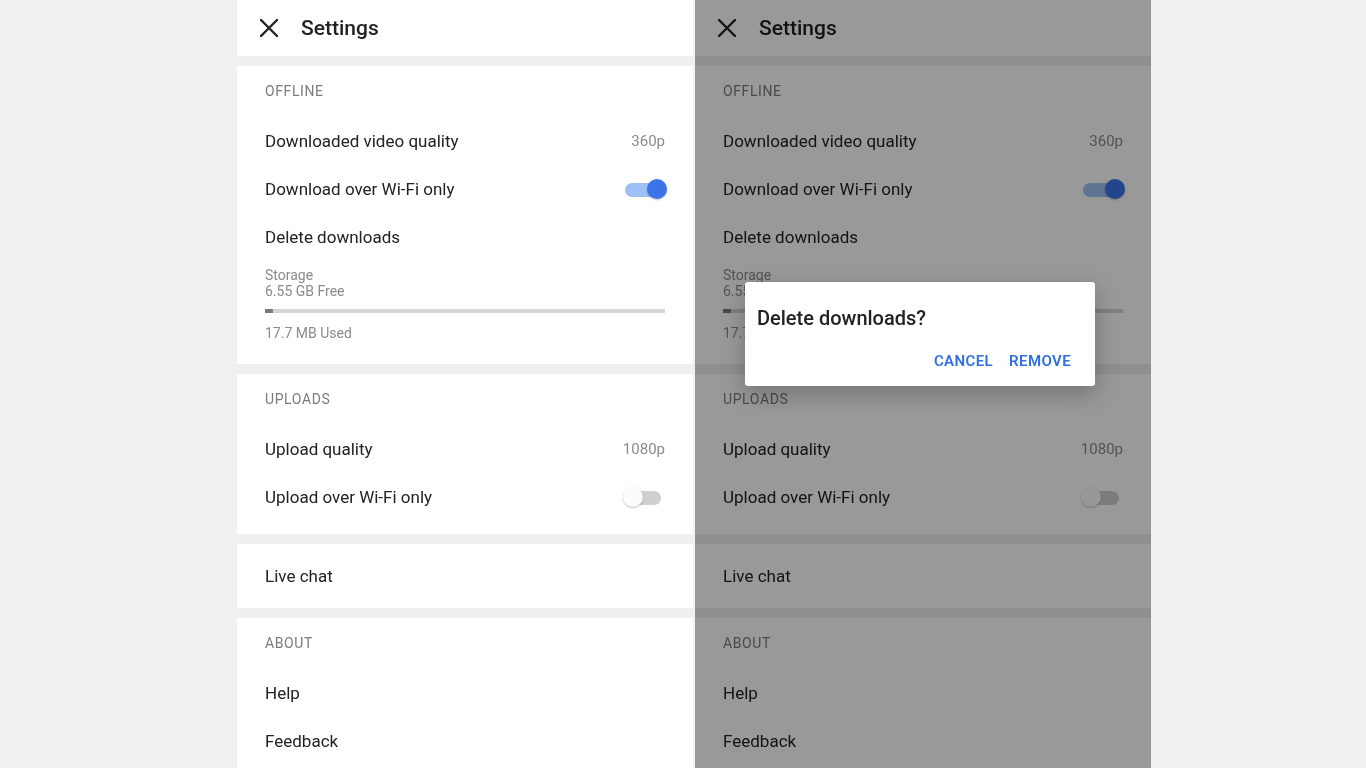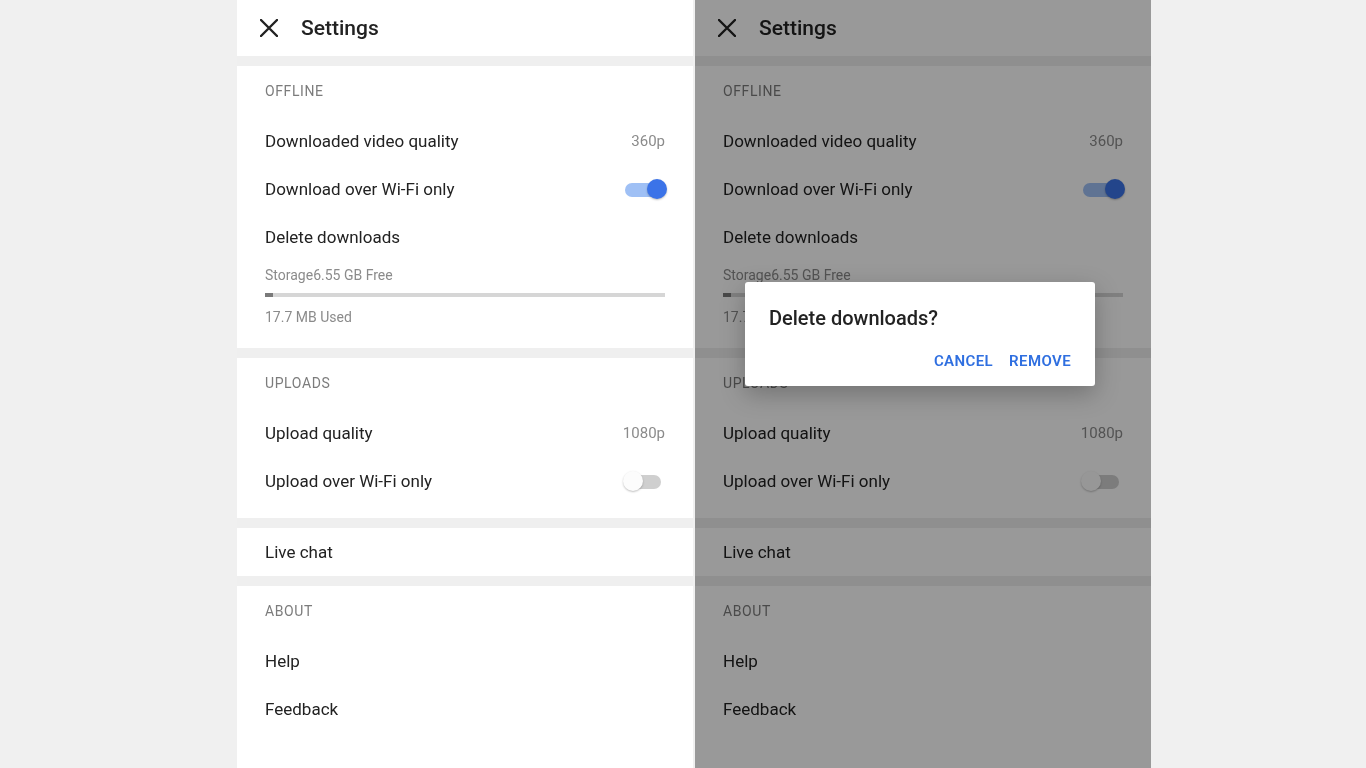--- a/index.html
+++ b/index.html
@@ -101,22 +101,24 @@
     border-radius: 50%;
     box-shadow: 0 1px 2px rgba(0,0,0,.25);
   }
   .toggle.on .track { background: #9fc0f5; }
   .toggle.on .knob  { background: #3b73e8; right: -2px; }
   .toggle.off .track { background: #cfcfcf; }
   .toggle.off .knob  { background: #fcfcfc; left: -2px; }
   .storage-block { padding: 6px 0 10px 0; }
   .storage-line {
     display: flex;
+    justify-content: space-between;
     font-size: 14px;
     color: #8b8b8b;
+    flex-direction: column;
   }
   .storage-bar {
     margin-top: 10px;
     height: 4px;
     width: 100%;
     background: #d6d6d6;
     position: relative;
   }
   .storage-bar .fill {
     position: absolute;
@@ -124,21 +126,21 @@
     height: 100%;
     width: 2%;
     background: #7a7a7a;
   }
   .storage-used {
     margin-top: 12px;
     font-size: 14px;
     color: #8b8b8b;
   }
   .standalone-row {
-    padding: 14px 28px;
+    padding: 22px 28px;
     font-size: 17px;
     color: #222;
     border-bottom: 10px solid #efefef;
     cursor: pointer;
   }
   .about-rows .row { padding: 14px 0; }
   
   .panel-inner {
     position: absolute;
     left: 0; top: 0; right: 0; bottom: 0;
@@ -146,21 +148,21 @@
   }
   
   .dialog {
     position: absolute;
     z-index: 10;
     left: 50px;
     top: 282px;
     width: 350px;
     background: #fff;
     border-radius: 3px;
-    padding: 24px 24px 16px 24px;
+    padding: 24px 24px 16px 12px;
     box-shadow: 0 8px 24px rgba(0,0,0,.25);
   }
   .dialog-title {
     font-size: 20px;
     font-weight: 500;
     color: #222;
     margin-bottom: 14px;
   }
   .dialog-body {
     font-size: 15px;

